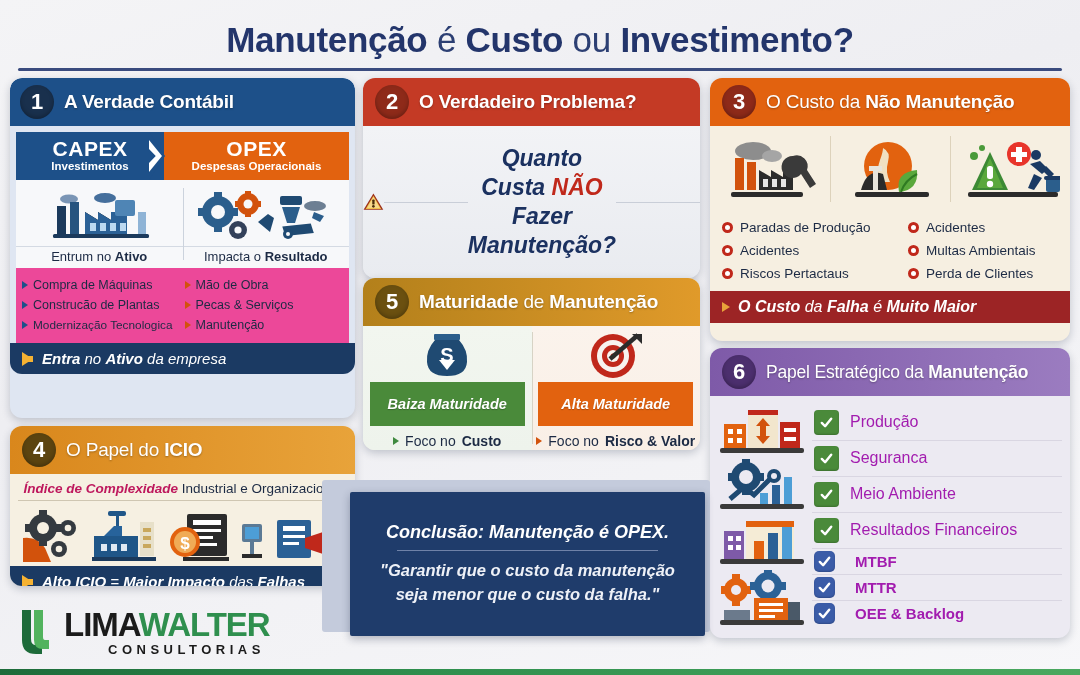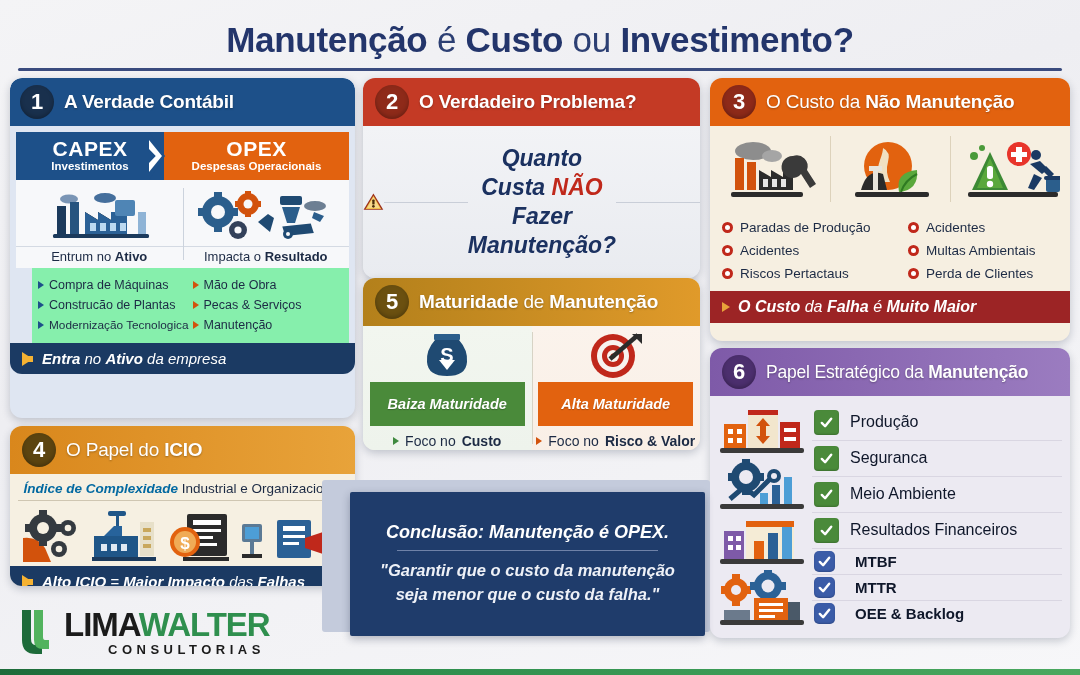--- a/index.html
+++ b/index.html
@@ -47,21 +47,21 @@
   .co-arrow2{position:absolute;right:2px;top:8px;width:13px;height:32px;
     background:#fff;clip-path:polygon(0 0,100% 50%,0 100%,0 72%,52% 50%,0 28%);z-index:3;}
   .icon-row{display:flex;background:#f7f8fa;height:88px;}
   .icon-cell{flex:1;display:flex;flex-direction:column;align-items:center;
     justify-content:flex-end;padding-bottom:4px;position:relative;}
   .icon-cell+.icon-cell:before{content:"";position:absolute;left:0;top:8px;bottom:8px;
     width:1px;background:#ccd3dd;}
   .icon-cap{font-size:13px;color:#1c2a44;margin-top:2px;}
   .icon-cap b{font-weight:bold;}
   .caps-sep{height:1px;background:#d4dae3;margin:0 10px;}
-  .bullets{background:#86efac;display:flex;padding:7px 2px 8px 6px;margin-left:16px;}
+  .bullets{background:#ec4899;display:flex;padding:7px 2px 8px 6px;}
   .bcol{flex:1;}
   .bitem{display:flex;align-items:center;gap:5px;font-size:12.5px;color:#1c2a44;
     line-height:20px;white-space:nowrap;}
   .tri{width:0;height:0;border-left:6px solid #1d5089;border-top:4px solid transparent;
     border-bottom:4px solid transparent;flex:none;}
   .tri.o{border-left-color:#d2520c;}
   .tri.g{border-left-color:#3f8a3f;}
   .footbar{background:#1b3a63;color:#fff;display:flex;align-items:center;gap:9px;
     padding:7px 12px;font-size:15px;font-style:italic;font-weight:bold;}
   .yarrow{width:0;height:0;border-left:11px solid #f5b233;border-top:7px solid transparent;
@@ -131,21 +131,21 @@
   .p6list{flex:1;display:flex;flex-direction:column;justify-content:center;padding-left:4px;}
   .p6item{display:flex;align-items:center;gap:11px;border-bottom:1px solid #d9d6e2;
     padding:5px 2px;}
   .p6item:last-child{border-bottom:none;}
   .p6item.small{padding:2px 2px;gap:20px;}
   .chk{width:25px;height:25px;border-radius:4px;background:#4a8a3a;display:flex;
     align-items:center;justify-content:center;flex:none;
     box-shadow:inset 0 -1px 2px rgba(0,0,0,.2);}
   .chk.blue{background:#3b5ca8;width:21px;height:21px;border-radius:5px;}
   .chk svg{width:15px;height:15px;}
-  .p6txt{font-size:16px;color:#0f172a;}
+  .p6txt{font-size:16px;color:#a21caf;}
   .p6txt.b{font-weight:bold;font-size:15px;}
 
   
   #concl-outer{position:absolute;left:322px;top:480px;width:388px;height:152px;
     background:#c4cbdc;border-radius:3px;}
   #concl{position:absolute;left:350px;top:492px;width:355px;height:144px;
     background:#1f3c6b;border-radius:2px;box-shadow:0 3px 8px rgba(20,30,60,.3);
     display:flex;flex-direction:column;align-items:center;justify-content:center;padding:0 14px;}
   .c-t{font-size:18px;font-weight:bold;font-style:italic;color:#fff;text-align:center;}
   .c-rule{height:1px;background:#6f82a8;width:80%;margin:7px 0;}
@@ -291,21 +291,21 @@
     <span><b>Entra</b><span class="thin"> no </span><b>Ativo</b><span class="thin"> da empresa</span></span>
   </div>
 </div>
 
 <div class="panel" id="p4" style="left:10px;top:426px;width:345px;height:160px;background:#f3ecdc;">
   <div class="phead" style="background:linear-gradient(90deg,#d9871c,#e8a33a);">
     <div class="badge" style="background:#5c4410;">4</div>
     <div class="ptitle"><span class="thin">O Papel do </span><span>ICIO</span></div>
   </div>
   <div style="text-align:center;padding:5px 8px 3px;background:#f6f0e2;">
-    <span style="font-size:13.5px;font-weight:bold;font-style:italic;color:#0369a1;">Índice de Complexidade</span><span style="font-size:13.5px;color:#1c2a44;"> Industrial e Organizacional</span>
+    <span style="font-size:13.5px;font-weight:bold;font-style:italic;color:#be185d;">Índice de Complexidade</span><span style="font-size:13.5px;color:#1c2a44;"> Industrial e Organizacional</span>
     <div style="height:1px;background:#cfc6b2;margin-top:3px;"></div>
   </div>
   <div style="height:62px;background:#f6f0e2;display:flex;align-items:flex-end;justify-content:space-around;padding:0 6px 2px;">
     <svg width="62" height="56" viewBox="0 0 62 56">
       <path d="M2 54 L2 30 q14 -2 22 10 l6 14z" fill="#d2520c"></path>
       <g fill="#343a40">
           <circle cx="22" cy="20" r="14"></circle>
           <circle cx="22" cy="20" r="6" fill="#f6f0e2"></circle>
       <rect x="18" y="2" width="8" height="8"></rect>
           <rect x="18" y="30" width="8" height="8"></rect>

